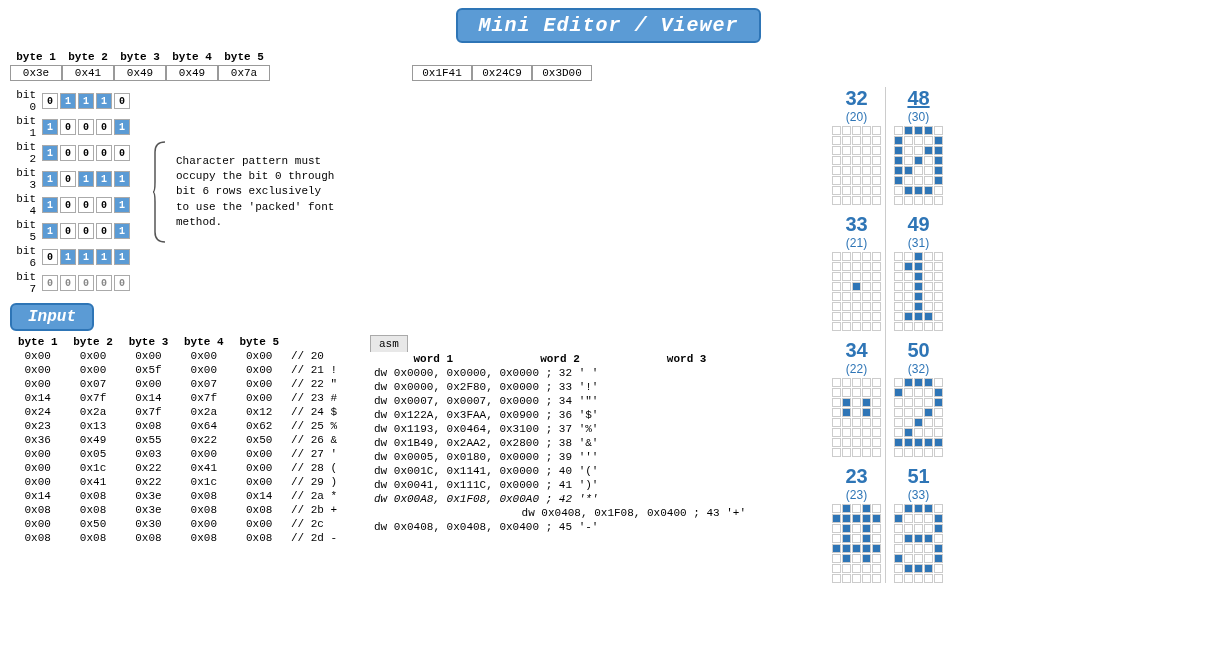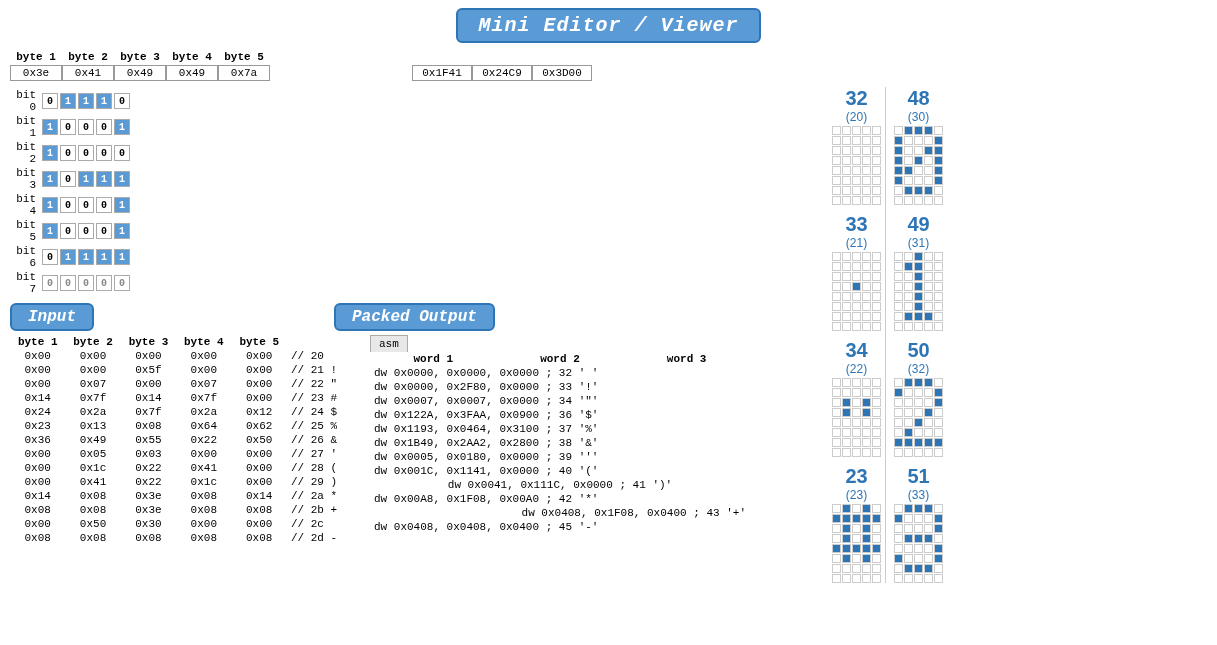--- a/index.html
+++ b/index.html
@@ -338,25 +338,30 @@
             </div>
             <div class="bit-row">
               <span class="bit-row-label">bit 7</span>
               <div class="bit-cell zero">0</div>
               <div class="bit-cell zero">0</div>
               <div class="bit-cell zero">0</div>
               <div class="bit-cell zero">0</div>
               <div class="bit-cell zero">0</div>
             </div>
           </div>
+        <div class="brace-annotation">
+          <svg class="brace-svg" width="20" height="110">
+            <path d="M15,5 Q5,5 5,15 L5,45 Q5,55 3,55 Q5,55 5,65 L5,95 Q5,105 15,105" fill="none" stroke="#555" stroke-width="1.5"></path>
+          </svg>
+          <span class="annotation-text">Character pattern must occupy the bit 0 through bit 6 rows exclusively to use the 'packed' font method.</span>
+        </div>
       </div>
 
       <div style="display:flex; flex-direction:row; align-items:center; padding: 2px 10px; gap: 240px;">
         <div class="section-box">Input</div>
-        <div class="section-box">Packed Output</div>
       </div>
 
       <div style="display:flex; flex-direction:row; padding: 2px 10px; gap: 20px; overflow:hidden;">
 
         <div class="input-table-container">
           <table class="data-table" id="input-table">
             <thead>
               <tr id="input-header-row">
                   <th>byte 1</th>
                   <th>byte 2</th>
@@ -514,24 +519,24 @@
                 <tr>
                   <td colspan="3" style="text-align: left; white-space: nowrap;">dw 0x1B49, 0x2AA2, 0x2800 ; 38 '&amp;'</td>
                 </tr>
                 <tr>
                   <td colspan="3" style="text-align: left; white-space: nowrap;">dw 0x0005, 0x0180, 0x0000 ; 39 '''</td>
                 </tr>
                 <tr>
                   <td colspan="3" style="text-align: left; white-space: nowrap;">dw 0x001C, 0x1141, 0x0000 ; 40 '('</td>
                 </tr>
                 <tr>
-                  <td colspan="3" style="text-align: center; white-space: nowrap;">dw 0x0041, 0x111C, 0x0000 ; 41 ')'</td>
-                </tr>
-                <tr>
-                  <td colspan="3" style="text-align: left; white-space: nowrap;">dw 0x00A8, 0x1F08, 0x00A0 ; 42 '*'</td>
+                  <td colspan="3" style="text-align: left; white-space: nowrap;">dw 0x0041, 0x111C, 0x0000 ; 41 ')'</td>
+                </tr>
+                <tr>
+                  <td colspan="3" style="text-align: left; white-space: nowrap; font-style: italic;">dw 0x00A8, 0x1F08, 0x00A0 ; 42 '*'</td>
                 </tr>
                 <tr>
                   <td colspan="3" style="text-align: right; white-space: nowrap;">dw 0x0408, 0x1F08, 0x0400 ; 43 '+'</td>
                 </tr>
                 <tr>
                   <td colspan="3" style="text-align: left; white-space: nowrap; font-family: Liberation Mono, monospace;">dw 0x0408, 0x0408, 0x0400 ; 45 '-'</td>
                 </tr>
               </tbody>
           </table>
         </div>
@@ -723,21 +728,21 @@
                 <div style="width: 9px; height: 9px; border: 1px solid rgb(204, 204, 204); background: rgb(255, 255, 255);"></div>
                 <div style="width: 9px; height: 9px; border: 1px solid rgb(204, 204, 204); background: rgb(255, 255, 255);"></div>
                 <div style="width: 9px; height: 9px; border: 1px solid rgb(204, 204, 204); background: rgb(255, 255, 255);"></div>
                 <div style="width: 9px; height: 9px; border: 1px solid rgb(204, 204, 204); background: rgb(255, 255, 255);"></div>
                 <div style="width: 9px; height: 9px; border: 1px solid rgb(204, 204, 204); background: rgb(255, 255, 255);"></div>
               </div>
             </div>
           </div>
           <div style="display: flex; flex-direction: column; gap: 8px; border-left: 1px solid rgb(204, 204, 204); padding-left: 8px;">
             <div style="display: flex; flex-direction: column; align-items: center;">
-              <div style="font-size: 20px; font-weight: bold; color: rgb(46, 117, 182); font-family: Arial, sans-serif;">48</div>
+              <div style="font-size: 20px; font-weight: bold; color: rgb(46, 117, 182); font-family: Arial, sans-serif; text-decoration: underline;">48</div>
               <div style="font-size: 12px; color: rgb(46, 117, 182); font-family: Arial, sans-serif;">(30)</div>
               <div style="display: grid; grid-template-columns: repeat(5, 9px); gap: 1px; margin-top: 2px;">
                 <div style="width: 9px; height: 9px; border: 1px solid rgb(204, 204, 204); background: rgb(255, 255, 255);"></div>
                 <div style="width: 9px; height: 9px; border: 1px solid rgb(204, 204, 204); background: rgb(46, 117, 182);"></div>
                 <div style="width: 9px; height: 9px; border: 1px solid rgb(204, 204, 204); background: rgb(46, 117, 182);"></div>
                 <div style="width: 9px; height: 9px; border: 1px solid rgb(204, 204, 204); background: rgb(46, 117, 182);"></div>
                 <div style="width: 9px; height: 9px; border: 1px solid rgb(204, 204, 204); background: rgb(255, 255, 255);"></div>
                 <div style="width: 9px; height: 9px; border: 1px solid rgb(204, 204, 204); background: rgb(46, 117, 182);"></div>
                 <div style="width: 9px; height: 9px; border: 1px solid rgb(204, 204, 204); background: rgb(255, 255, 255);"></div>
                 <div style="width: 9px; height: 9px; border: 1px solid rgb(204, 204, 204); background: rgb(255, 255, 255);"></div>

